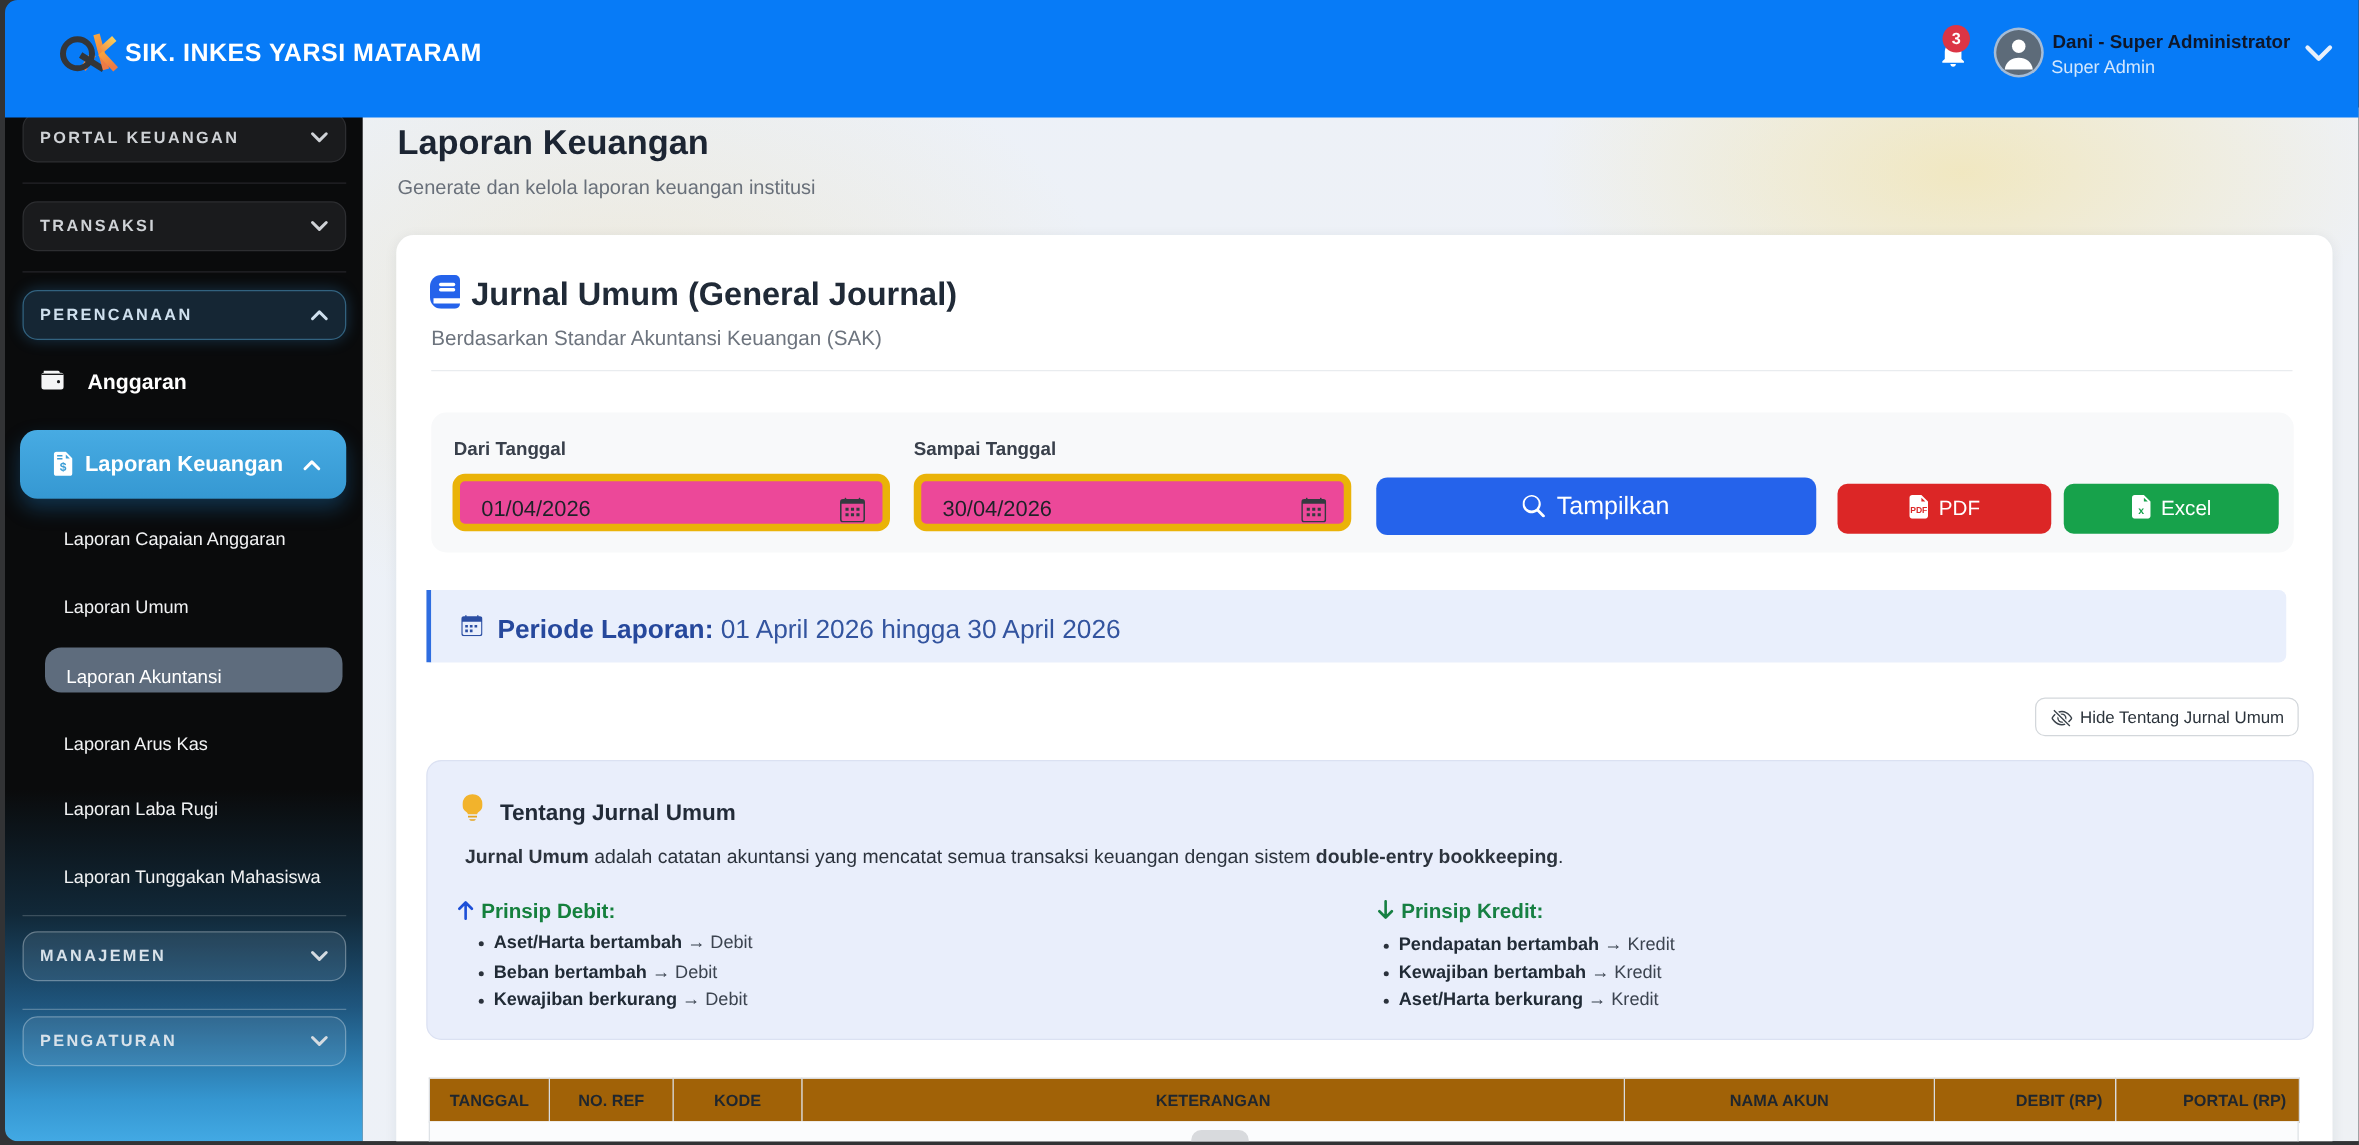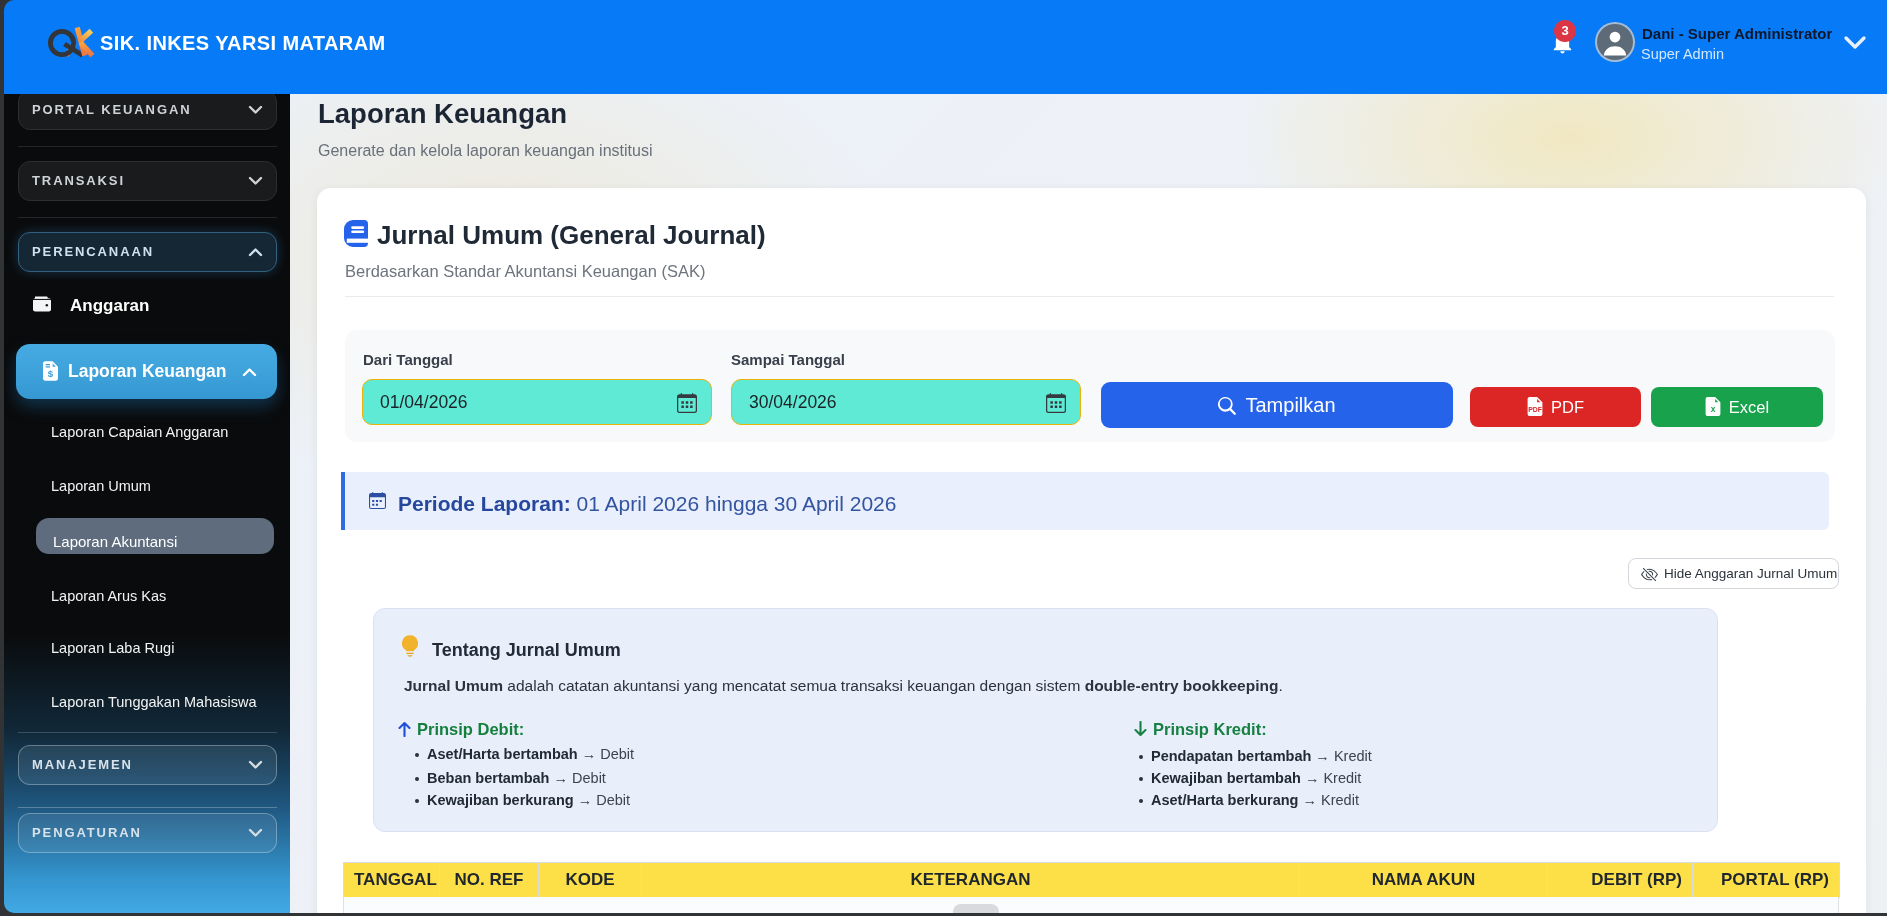--- a/index.html
+++ b/index.html
@@ -38,42 +38,42 @@
 #h1 { position:absolute; left:28px; top:12px; font-size:27.5px; font-weight:bold; color:#1c2533; }
 #h1sub { position:absolute; left:28px; top:56px; font-size:16px; color:#69707a; }
 #card { position:absolute; left:27px; top:102px; width:1549px; height:900px; background:#fff; border-radius:14px; box-shadow:0 2px 10px rgba(30,40,60,.07); }
 
 #cicon { position:absolute; left:27px; top:32px; width:24px; height:27px; }
 #ctitle { position:absolute; left:60px; top:32px; font-size:26px; font-weight:bold; color:#202a37; }
 #csub { position:absolute; left:28px; top:74px; font-size:16.5px; color:#6d747e; }
 #cdiv { position:absolute; left:28px; top:108px; width:1489px; height:1px; background:#e9ecef; }
 #panel { position:absolute; left:28px; top:142px; width:1490px; height:112px; background:#f8f9fa; border-radius:12px; }
 .flabel { position:absolute; top:21px; font-size:15px; font-weight:bold; color:#39404b; }
-.finput { position:absolute; top:49px; width:350px; height:46px; background:#5eead4; border:1px solid #eab308; border-radius:10px; font-size:17.5px; color:#1d2228; line-height:44px; padding-left:17px; }
+.finput { position:absolute; top:49px; width:350px; height:46px; background:#ec4899; border:6px solid #eab308; border-radius:10px; font-size:17.5px; color:#1d2228; line-height:44px; padding-left:17px; }
 .cal { position:absolute; top:13px; }
 .btn { position:absolute; top:52px; height:46px; border-radius:9px; color:#fff; text-align:center; }
 #btn-show { left:756px; width:352px; background:#2563eb; font-size:20px; line-height:46px; }
 #btn-pdf { left:1125px; top:57px; width:171px; height:40px; background:#dc2626; font-size:16.5px; line-height:40px; border-radius:8px; }
 #btn-xls { left:1306px; top:57px; width:172px; height:40px; background:#17a24b; font-size:16.5px; line-height:40px; border-radius:8px; }
 #periode { position:absolute; left:24px; top:284px; width:1488px; height:58px; background:#e9effc; border-left:4px solid #2e6de0; border-radius:0 6px 6px 0; }
 #periode .txt { position:absolute; left:53px; top:20px; font-size:21px; color:#33549f; }
 #periode .txt b { color:#26489c; }
 #hidebtn { position:absolute; left:1311px; top:370px; width:211px; height:31px; background:#fff; border:1px solid #d3d7db; border-radius:8px; }
 #hidebtn span { position:absolute; left:35px; top:7px; font-size:13.5px; color:#2b333b; }
-#about { position:absolute; left:24px; top:420px; width:1345px; height:224px; background:#e9eefb; border:1px solid #dbe1f2; border-radius:12px;margin-left:32px; }
+#about { position:absolute; left:24px; top:420px; width:1510px; height:224px; background:#e9eefb; border:1px solid #dbe1f2; border-radius:12px; }
 #about .ttl { position:absolute; left:58px; top:31px; font-size:18px; font-weight:bold; color:#222b38; }
 #about .para { position:absolute; left:30px; top:68px; font-size:15.5px; color:#2c333d; }
 .colhead { position:absolute; top:111px; font-size:16.5px; font-weight:bold; }
 .bul { position:absolute; font-size:14.5px; color:#3c4450; }
 .bul b { color:#212b36; }
 .bul::before { content:""; position:absolute; left:-12px; top:7px; width:4px; height:4px; border-radius:50%; background:#2b323c; }
 
 #tbl { position:absolute; left:26px; top:674px; width:1496px; }
 #tbl table { border-collapse:collapse; width:100%; table-layout:fixed; }
-#tbl th { background:#fde047; border:1px solid #d9dcdf; font-size:17px; font-weight:bold; color:#1f262e; height:35px; padding:0 10px; }
+#tbl th { background:#a16207; border:1px solid #d9dcdf; font-size:13px; font-weight:bold; color:#1f262e; height:35px; padding:0 10px; }
 #blob { position:absolute; left:636px; top:716px; width:46px; height:30px; background:#d8dadd; border-radius:8px; }
 </style>
 </head>
 <body>
 <div id="app">
 
   <div id="hdr">
     <svg id="logo" viewBox="0 0 58 52">
       <defs>
           <linearGradient id="og" x1="0" y1="0" x2="0.3" y2="1">
@@ -216,21 +216,21 @@
             <path fill="#2b4ea3" d="M3.5 0a.5.5 0 0 1 .5.5V1h8V.5a.5.5 0 0 1 1 0V1h1a2 2 0 0 1 2 2v11a2 2 0 0 1-2 2H2a2 2 0 0 1-2-2V3a2 2 0 0 1 2-2h1V.5a.5.5 0 0 1 .5-.5zM1 5v9a1 1 0 0 0 1 1h12a1 1 0 0 0 1-1V5H1zm2 2.5h2v2H3v-2zm3.5 0h2v2h-2v-2zm3.5 0h2v2h-2v-2zM3 11h2v2H3v-2zm3.5 0h2v2h-2v-2z"></path>
           </svg>
         <div class="txt"><b>Periode Laporan:</b> 01 April 2026 hingga 30 April 2026</div>
       </div>
       <div id="hidebtn">
         <svg style="position:absolute;left:12px;top:7px;" width="17" height="17" viewBox="0 0 16 16">
           <path fill="#3a424a" d="M13.359 11.238C15.06 9.72 16 8 16 8s-3-5.5-8-5.5a7.028 7.028 0 0 0-2.79.588l.77.771A5.944 5.944 0 0 1 8 3.5c2.12 0 3.879 1.168 5.168 2.457A13.134 13.134 0 0 1 14.828 8c-.058.087-.122.183-.195.288-.335.48-.83 1.12-1.465 1.755-.165.165-.337.328-.517.486l.708.709z"></path>
           <path fill="#3a424a" d="M11.297 9.176a3.5 3.5 0 0 0-4.474-4.474l.823.823a2.5 2.5 0 0 1 2.829 2.829l.822.822zm-2.943 1.299.822.822a3.5 3.5 0 0 1-4.474-4.474l.823.823a2.5 2.5 0 0 0 2.829 2.829z"></path>
           <path fill="#3a424a" d="M3.35 5.47c-.18.16-.353.322-.518.487A13.134 13.134 0 0 0 1.172 8l.195.288c.335.48.83 1.12 1.465 1.755C4.121 11.332 5.881 12.5 8 12.5c.716 0 1.39-.133 2.02-.36l.77.772A7.029 7.029 0 0 1 8 13.5C3 13.5 0 8 0 8s.939-1.721 2.641-3.238l.708.709zm10.296 8.884-12-12 .708-.708 12 12-.708.708z"></path>
         </svg>
-        <span>Hide Anggaran Jurnal Umum</span>
+        <span>Hide Tentang Jurnal Umum</span>
       </div>
       <div id="about">
         <svg style="position:absolute;left:28px;top:26px;" width="16" height="22" viewBox="0 0 12 16">
           <path fill="#f2b32c" d="M6 0a6 6 0 0 0-3.5 10.9c.4.3.6.7.7 1.1h5.6c.1-.4.3-.8.7-1.1A6 6 0 0 0 6 0z"></path>
           <path fill="#e4a41f" d="M3.3 13h5.4v1H3.3zM4 15h4c-.2.6-.9 1-2 1s-1.8-.4-2-1z"></path>
         </svg>
         <div class="ttl">Tentang Jurnal Umum</div>
         <div class="para"><b>Jurnal Umum</b> adalah catatan akuntansi yang mencatat semua transaksi keuangan dengan sistem <b>double-entry bookkeeping</b>.</div>
         <div class="colhead" style="left:24px; color:#15803d;"><svg style="vertical-align:-2px;margin-right:6px;display:inline;" width="13" height="16" viewBox="0 0 13 16">
               <path d="M6.5 15 L6.5 2.5 M1.5 7 L6.5 2 L11.5 7" fill="none" stroke="#1d4fd7" stroke-width="2.1" stroke-linecap="round" stroke-linejoin="round"></path>

